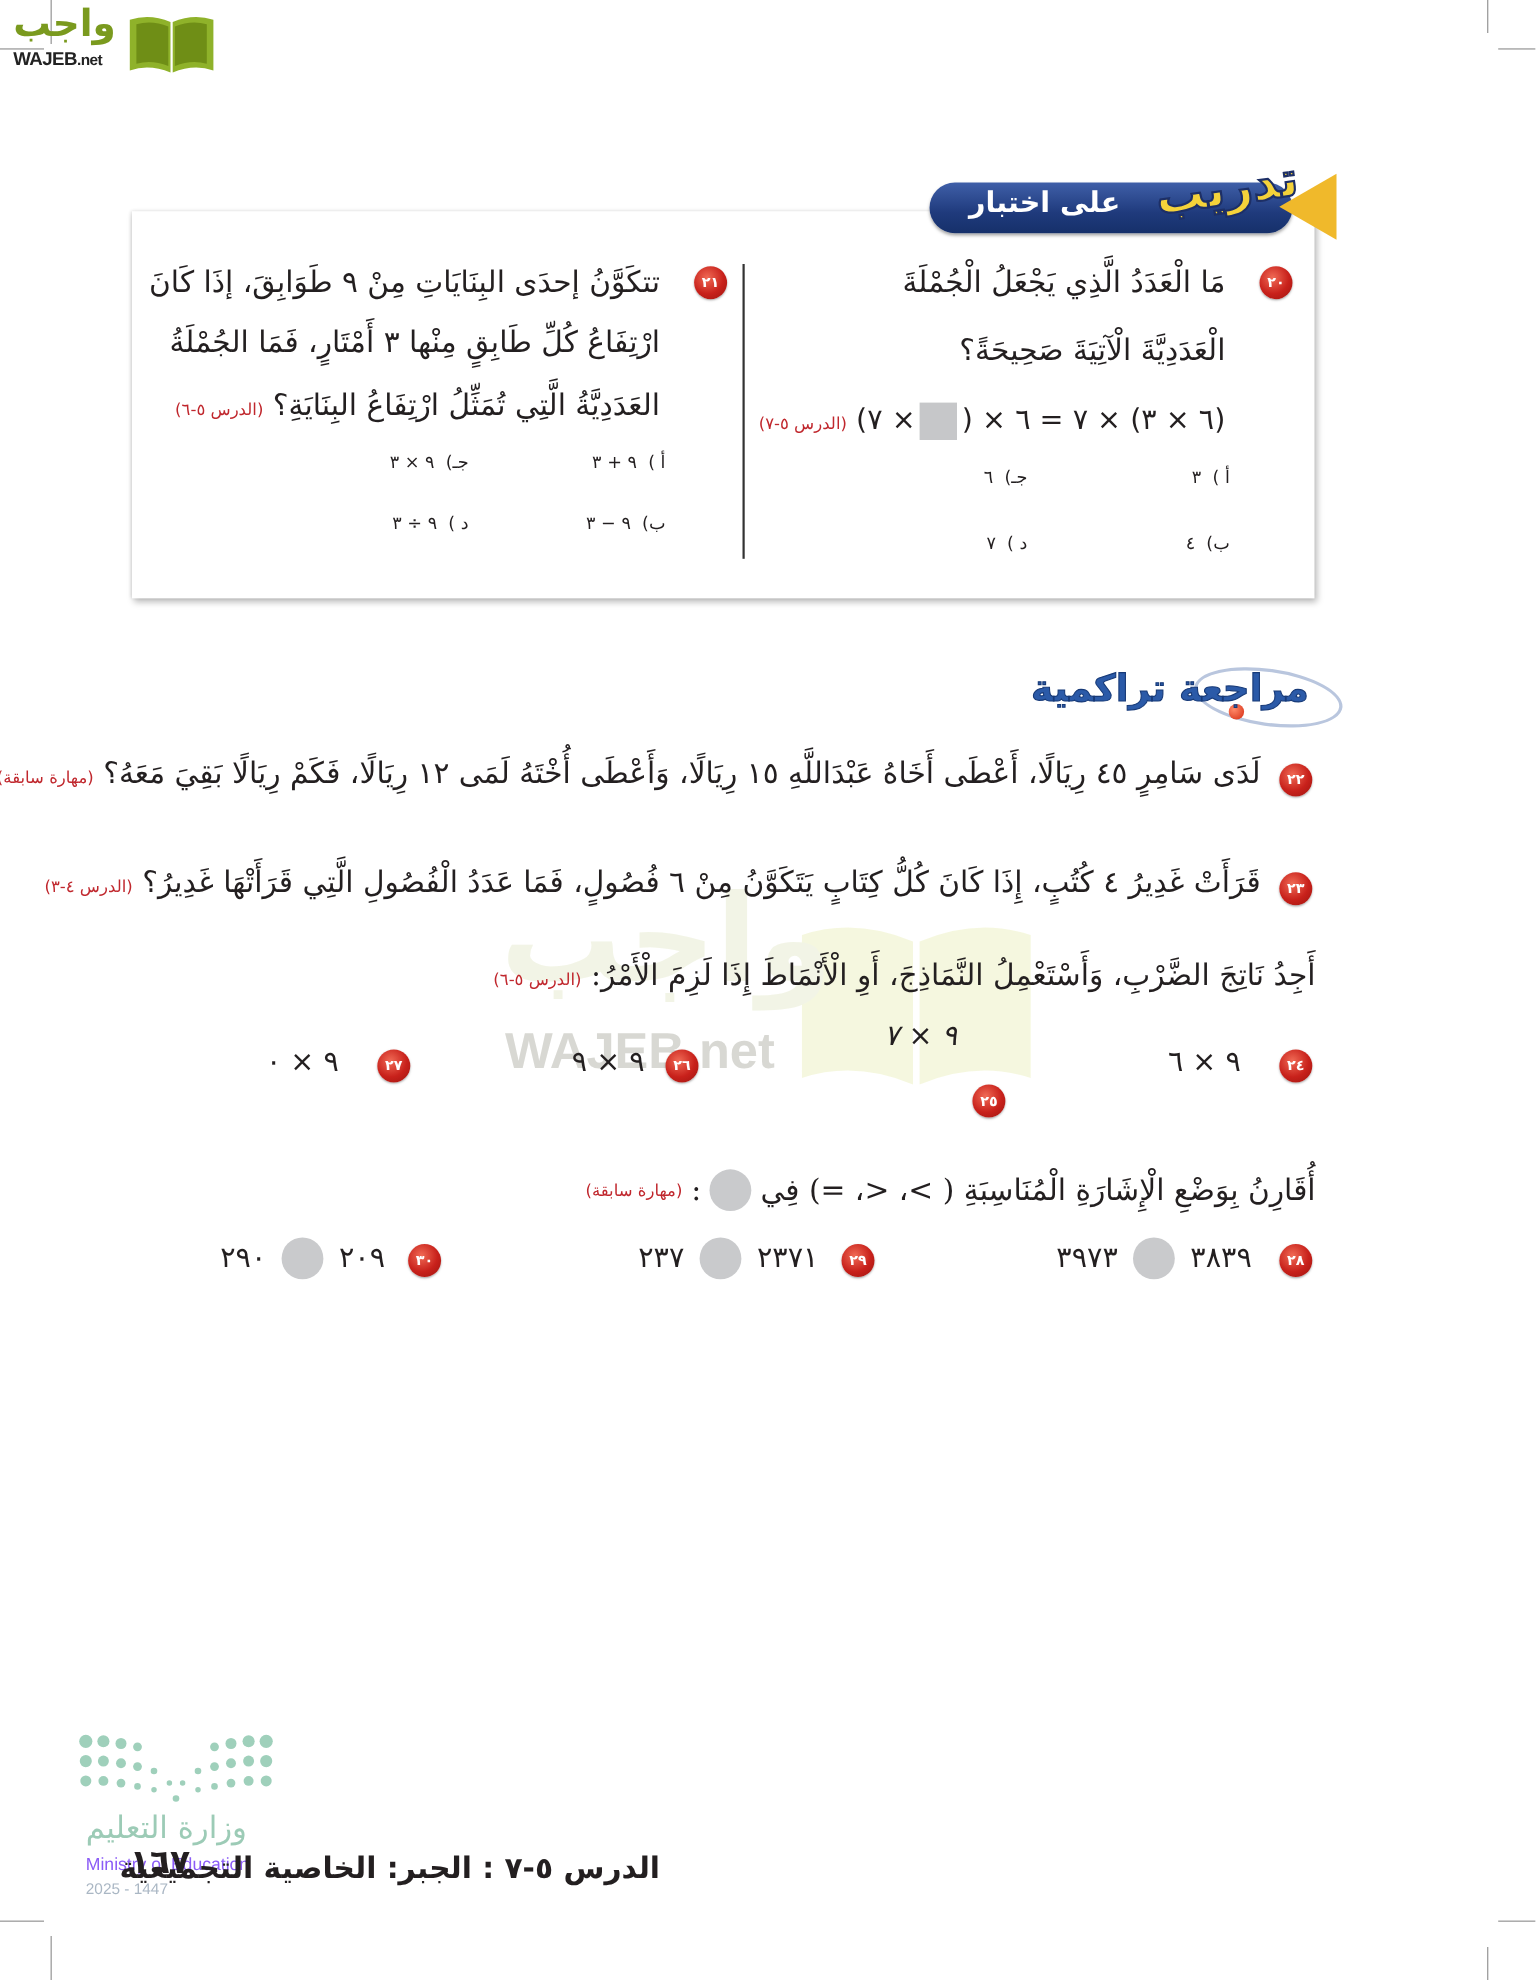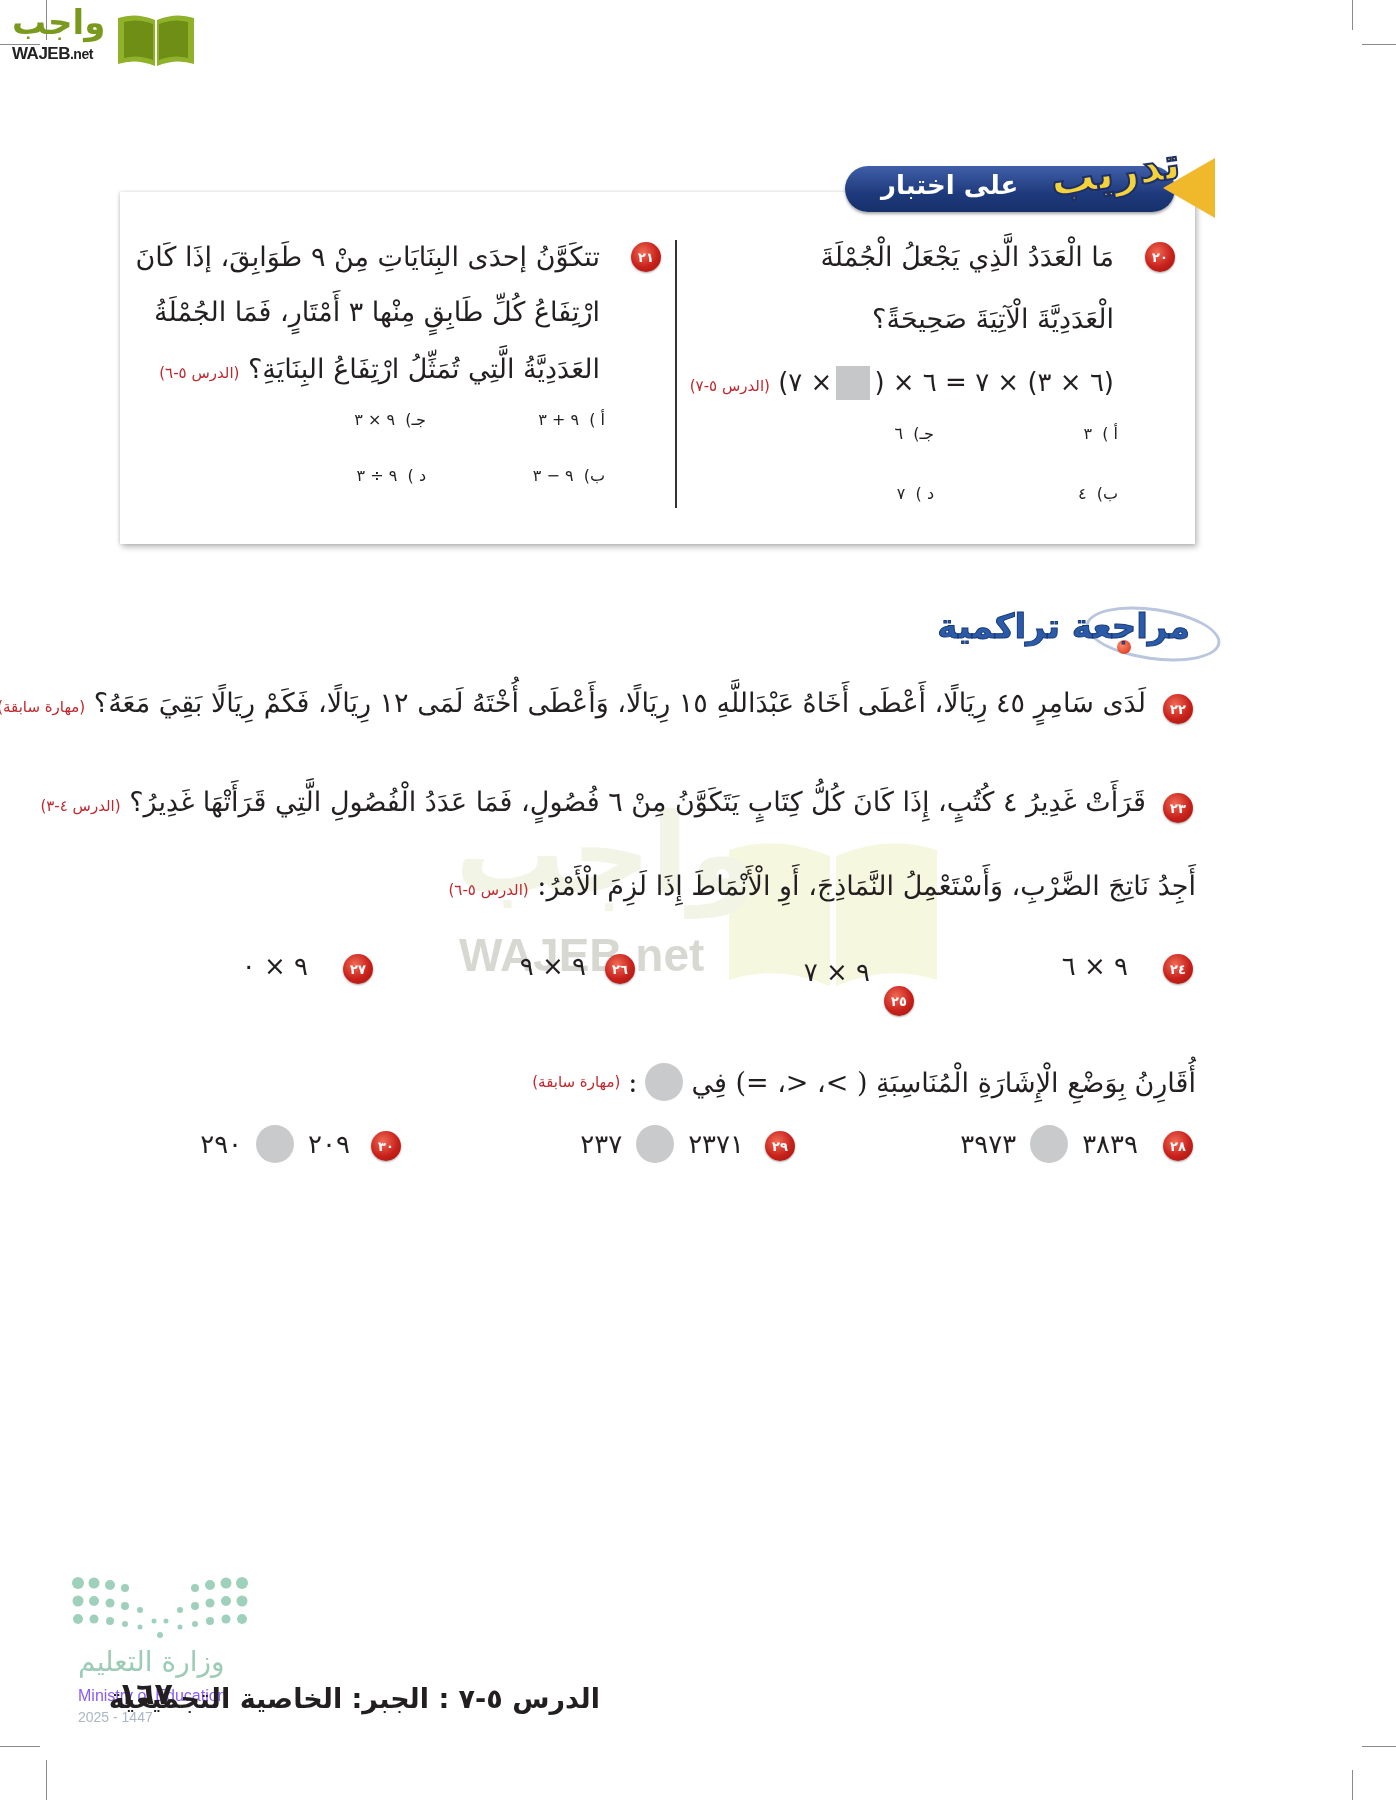--- a/index.html
+++ b/index.html
@@ -135,21 +135,21 @@
 <div class="line" style="right:250px;top:687px;"><span>لَدَى سَامِرٍ ٤٥ رِيَالًا، أَعْطَى أَخَاهُ عَبْدَاللَّهِ ١٥ رِيَالًا، وَأَعْطَى أُخْتَهُ لَمَى ١٢ رِيَالًا، فَكَمْ رِيَالًا بَقِيَ مَعَهُ؟</span> <span class="ref">(مهارة سابقة)</span></div>
 
 <div class="badge" style="left:1163px;top:793px;">٢٣</div>
 <div class="line" style="right:250px;top:786px;"><span>قَرَأَتْ غَدِيرُ ٤ كُتُبٍ، إِذَا كَانَ كُلُّ كِتَابٍ يَتَكَوَّنُ مِنْ ٦ فُصُولٍ، فَمَا عَدَدُ الْفُصُولِ الَّتِي قَرَأَتْهَا غَدِيرُ؟</span> <span class="ref">(الدرس ٤-٣)</span></div>
 
 <div class="line" style="right:200px;top:870px;"><span>أَجِدُ نَاتِجَ الضَّرْبِ، وَأَسْتَعْمِلُ النَّمَاذِجَ، أَوِ الْأَنْمَاطَ إِذَا لَزِمَ الْأَمْرُ:</span> <span class="ref">(الدرس ٥-٦)</span></div>
 
 <div class="badge" style="left:1163px;top:954px;">٢٤</div>
 <div class="mul" style="right:268px;top:951px;">٩ × ٦</div>
 <div class="badge" style="left:884px;top:986px;">٢٥</div>
-<div class="mul" style="right:526px;top:957px;">٩ × ٧</div>
+<div class="mul" style="right:526px;top:927px;font-style:italic;">٩ × ٧</div>
 <div class="badge" style="left:605px;top:954px;">٢٦</div>
 <div class="mul" style="right:810px;top:951px;">٩ × ٩</div>
 <div class="badge" style="left:343px;top:954px;">٢٧</div>
 <div class="mul" style="right:1088px;top:951px;">٩ × ٠</div>
 
 <div class="line" style="right:200px;top:1063px;display:flex;align-items:center;gap:8px;">
   <span>أُقَارِنُ بِوَضْعِ الْإِشَارَةِ الْمُنَاسِبَةِ ( &gt;، &lt;، =) فِي</span>
   <span class="circle-blank"></span>
   <span>:</span>
   <span class="ref">(مهارة سابقة)</span>

